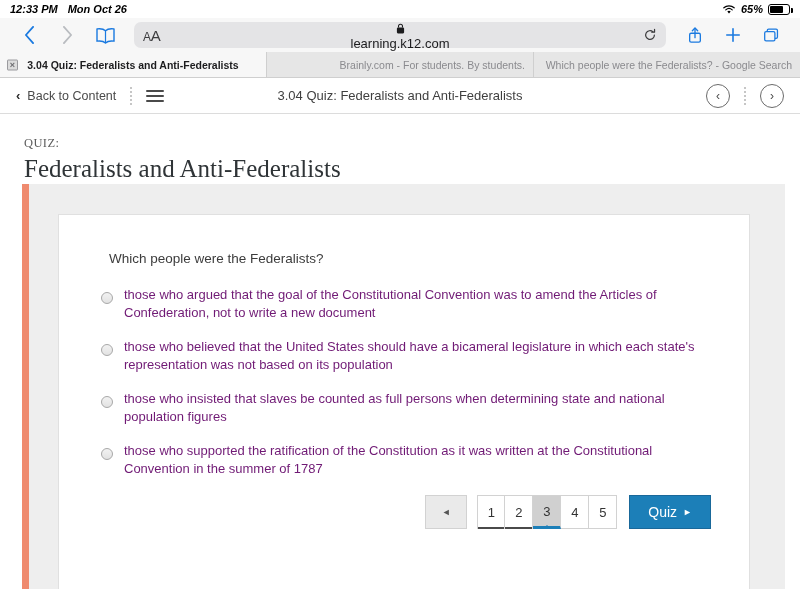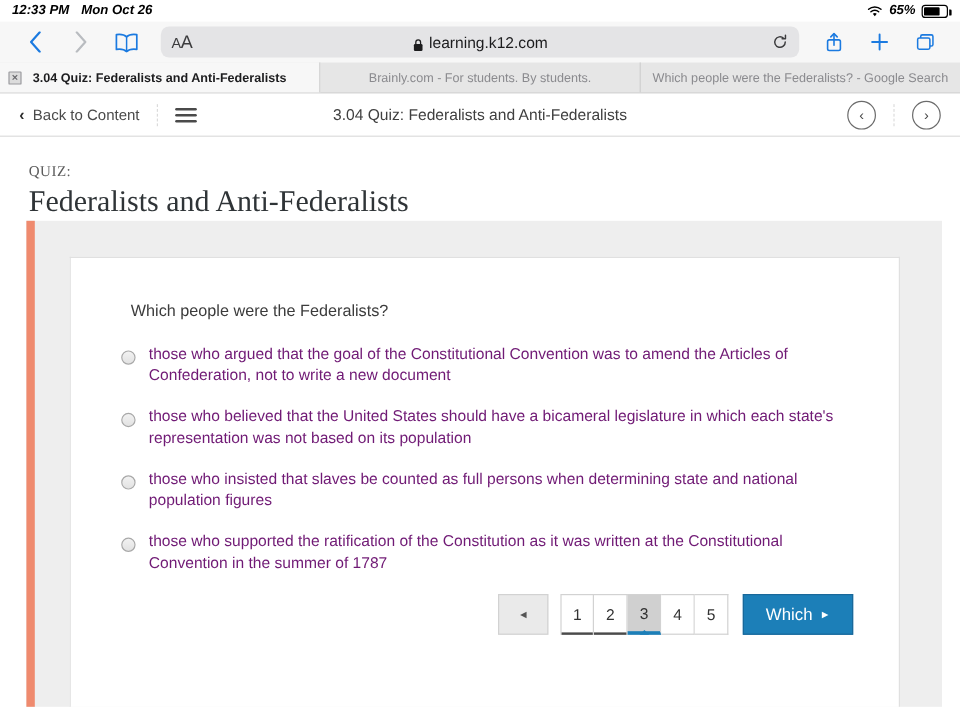--- a/index.html
+++ b/index.html
@@ -67,38 +67,38 @@
     padding: 0 9px;
     position: relative;
   }
   .aa-text {
     font-size: 12px; color: #3c3c3e; letter-spacing: -0.3px;
   }
   .aa-text .big { font-size: 15px; }
   .url-center {
     position: absolute; left: 0; right: 0;
     display: flex; align-items: center; justify-content: center;
-    gap: 5px; pointer-events: none;
+    gap: 5px; pointer-events: none; flex-direction: column;
   }
   .url-text { font-size: 13px; color: #1c1c1e; }
   .lock-icon { width: 9px; height: 11px; display: inline-block; }
   .reload-icon { margin-left: auto; color: #3c3c3e; display: flex; }
 
   
   .tabbar {
     height: 26px;
     display: flex;
     background: #e6e6e6;
     border-bottom: 1px solid #cfcfcf;
   }
   .tab {
     flex: 1;
     display: flex;
     align-items: center;
-    justify-content: center;
+    justify-content: flex-end;
     position: relative;
     font-size: 10.5px;
     color: #8a8a8e;
     border-right: 1px solid #cfcfcf;
     overflow: hidden;
     white-space: nowrap;
     padding: 0 8px;
   }
   .tab.active {
     background: #f7f7f7;
@@ -418,18 +418,18 @@
     <div class="pager">
       <div class="pg-prev">◄</div>
       <div class="pg-nums">
         <div class="pg-num">1<span class="pg-rule"></span></div>
         <div class="pg-num">2<span class="pg-rule"></span></div>
         <div class="pg-num current">3</div>
         <div class="pg-num">4</div>
         <div class="pg-num">5</div>
       </div>
       <div class="pg-next">
-        <span>Which</span>
+        <span>Quiz</span>
         <span class="arrow">►</span>
       </div>
     </div>
   </div>
 </div>
 
 </body></html>

